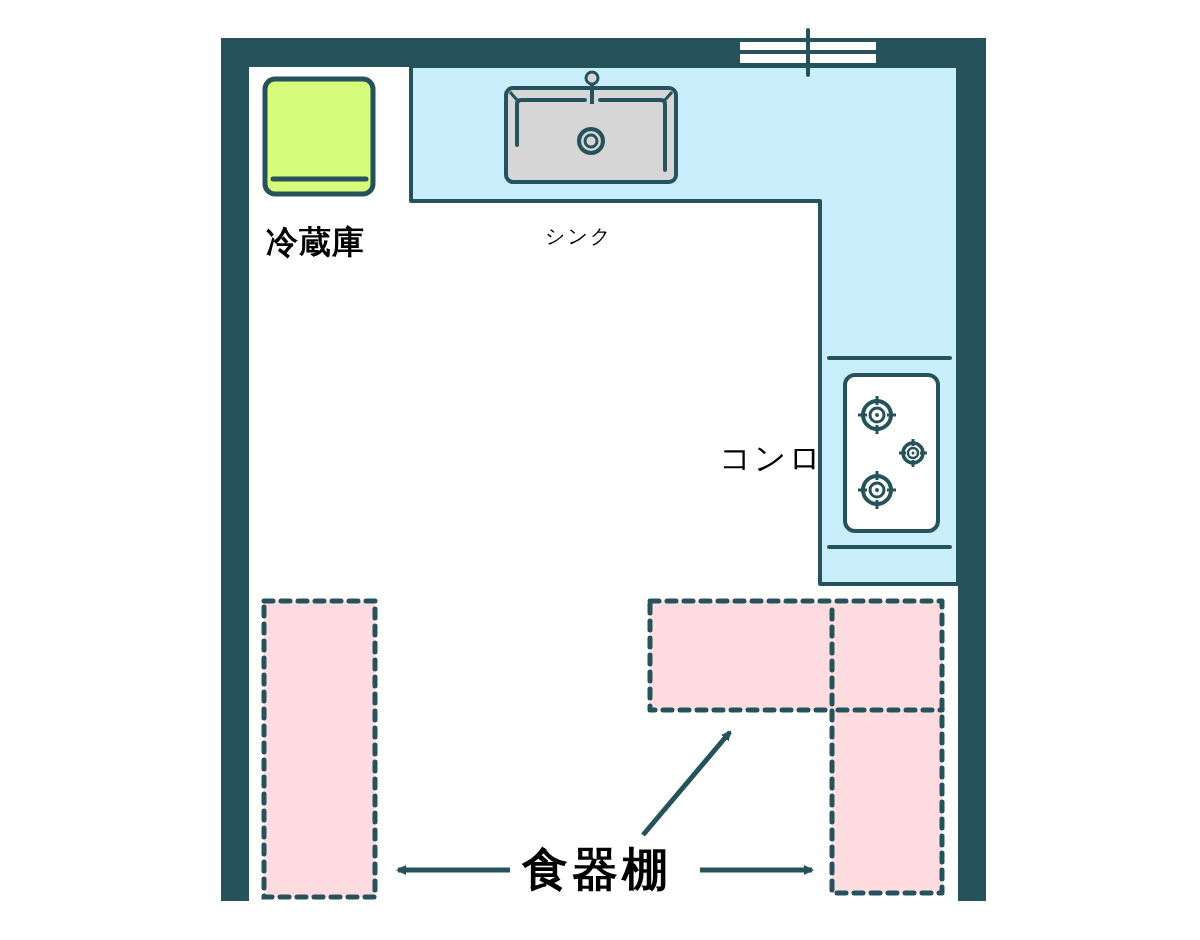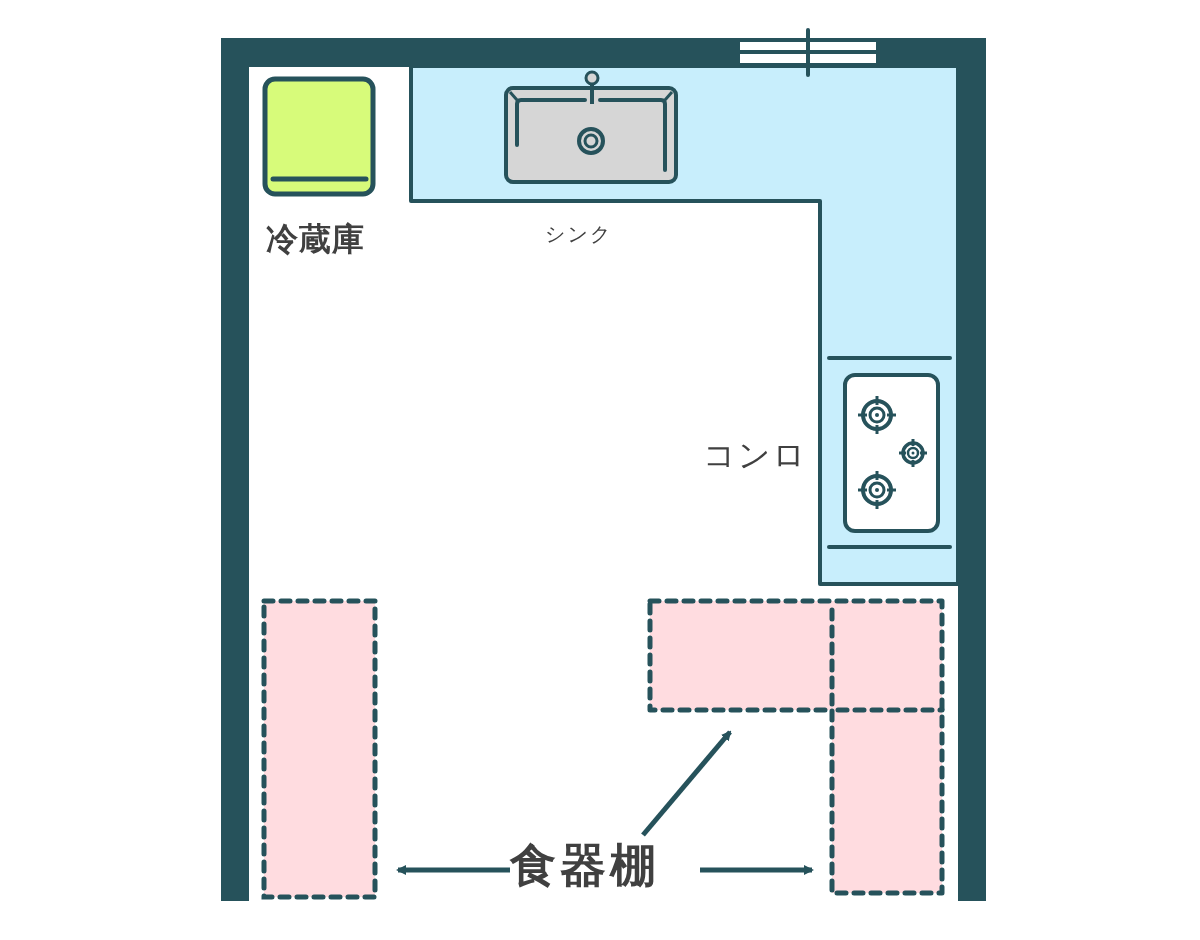--- a/index.html
+++ b/index.html
@@ -1,22 +1,22 @@
 <!DOCTYPE html>
 <html><head>
 <meta charset="utf-8">
 <style>
   html, body { margin: 0; padding: 0; background: #ffffff; }
   body { width: 1200px; height: 940px; position: relative; overflow: hidden; font-family: "DejaVu Sans", sans-serif; }
   svg { position: absolute; left: 0; top: 0; }
-  .label { position: absolute; color: #404040; font-family: Liberation Mono, monospace; font-weight: bold; white-space: nowrap; line-height: 1; }
+  .label { position: absolute; color: #000000; font-family: Liberation Sans, sans-serif; font-weight: bold; white-space: nowrap; line-height: 1; }
   .lbl-fridge { left: 266px; top: 226px; font-size: 32px; letter-spacing: 1px; }
   .lbl-sink   { left: 545px; top: 226px; font-size: 20px; letter-spacing: 2px; font-weight: normal; }
-  .lbl-stove  { left: 703px; top: 442px; font-size: 32px; letter-spacing: 2px; font-weight: normal; }
-  .lbl-cup    { left: 510px; top: 846px; font-size: 46px; letter-spacing: 4px; }
+  .lbl-stove  { left: 719px; top: 442px; font-size: 32px; letter-spacing: 2px; font-weight: normal; }
+  .lbl-cup    { left: 522px; top: 846px; font-size: 46px; letter-spacing: 4px; }
 </style>
 </head>
 <body>
 
 <svg width="1200" height="940" viewBox="0 0 1200 940">
   <defs>
     <marker id="ah" markerWidth="10" markerHeight="10" refX="8" refY="5" orient="auto" markerUnits="userSpaceOnUse">
       <path d="M0,0 L10,5 L0,10 z" fill="#26525b"></path>
     </marker>
   </defs>

